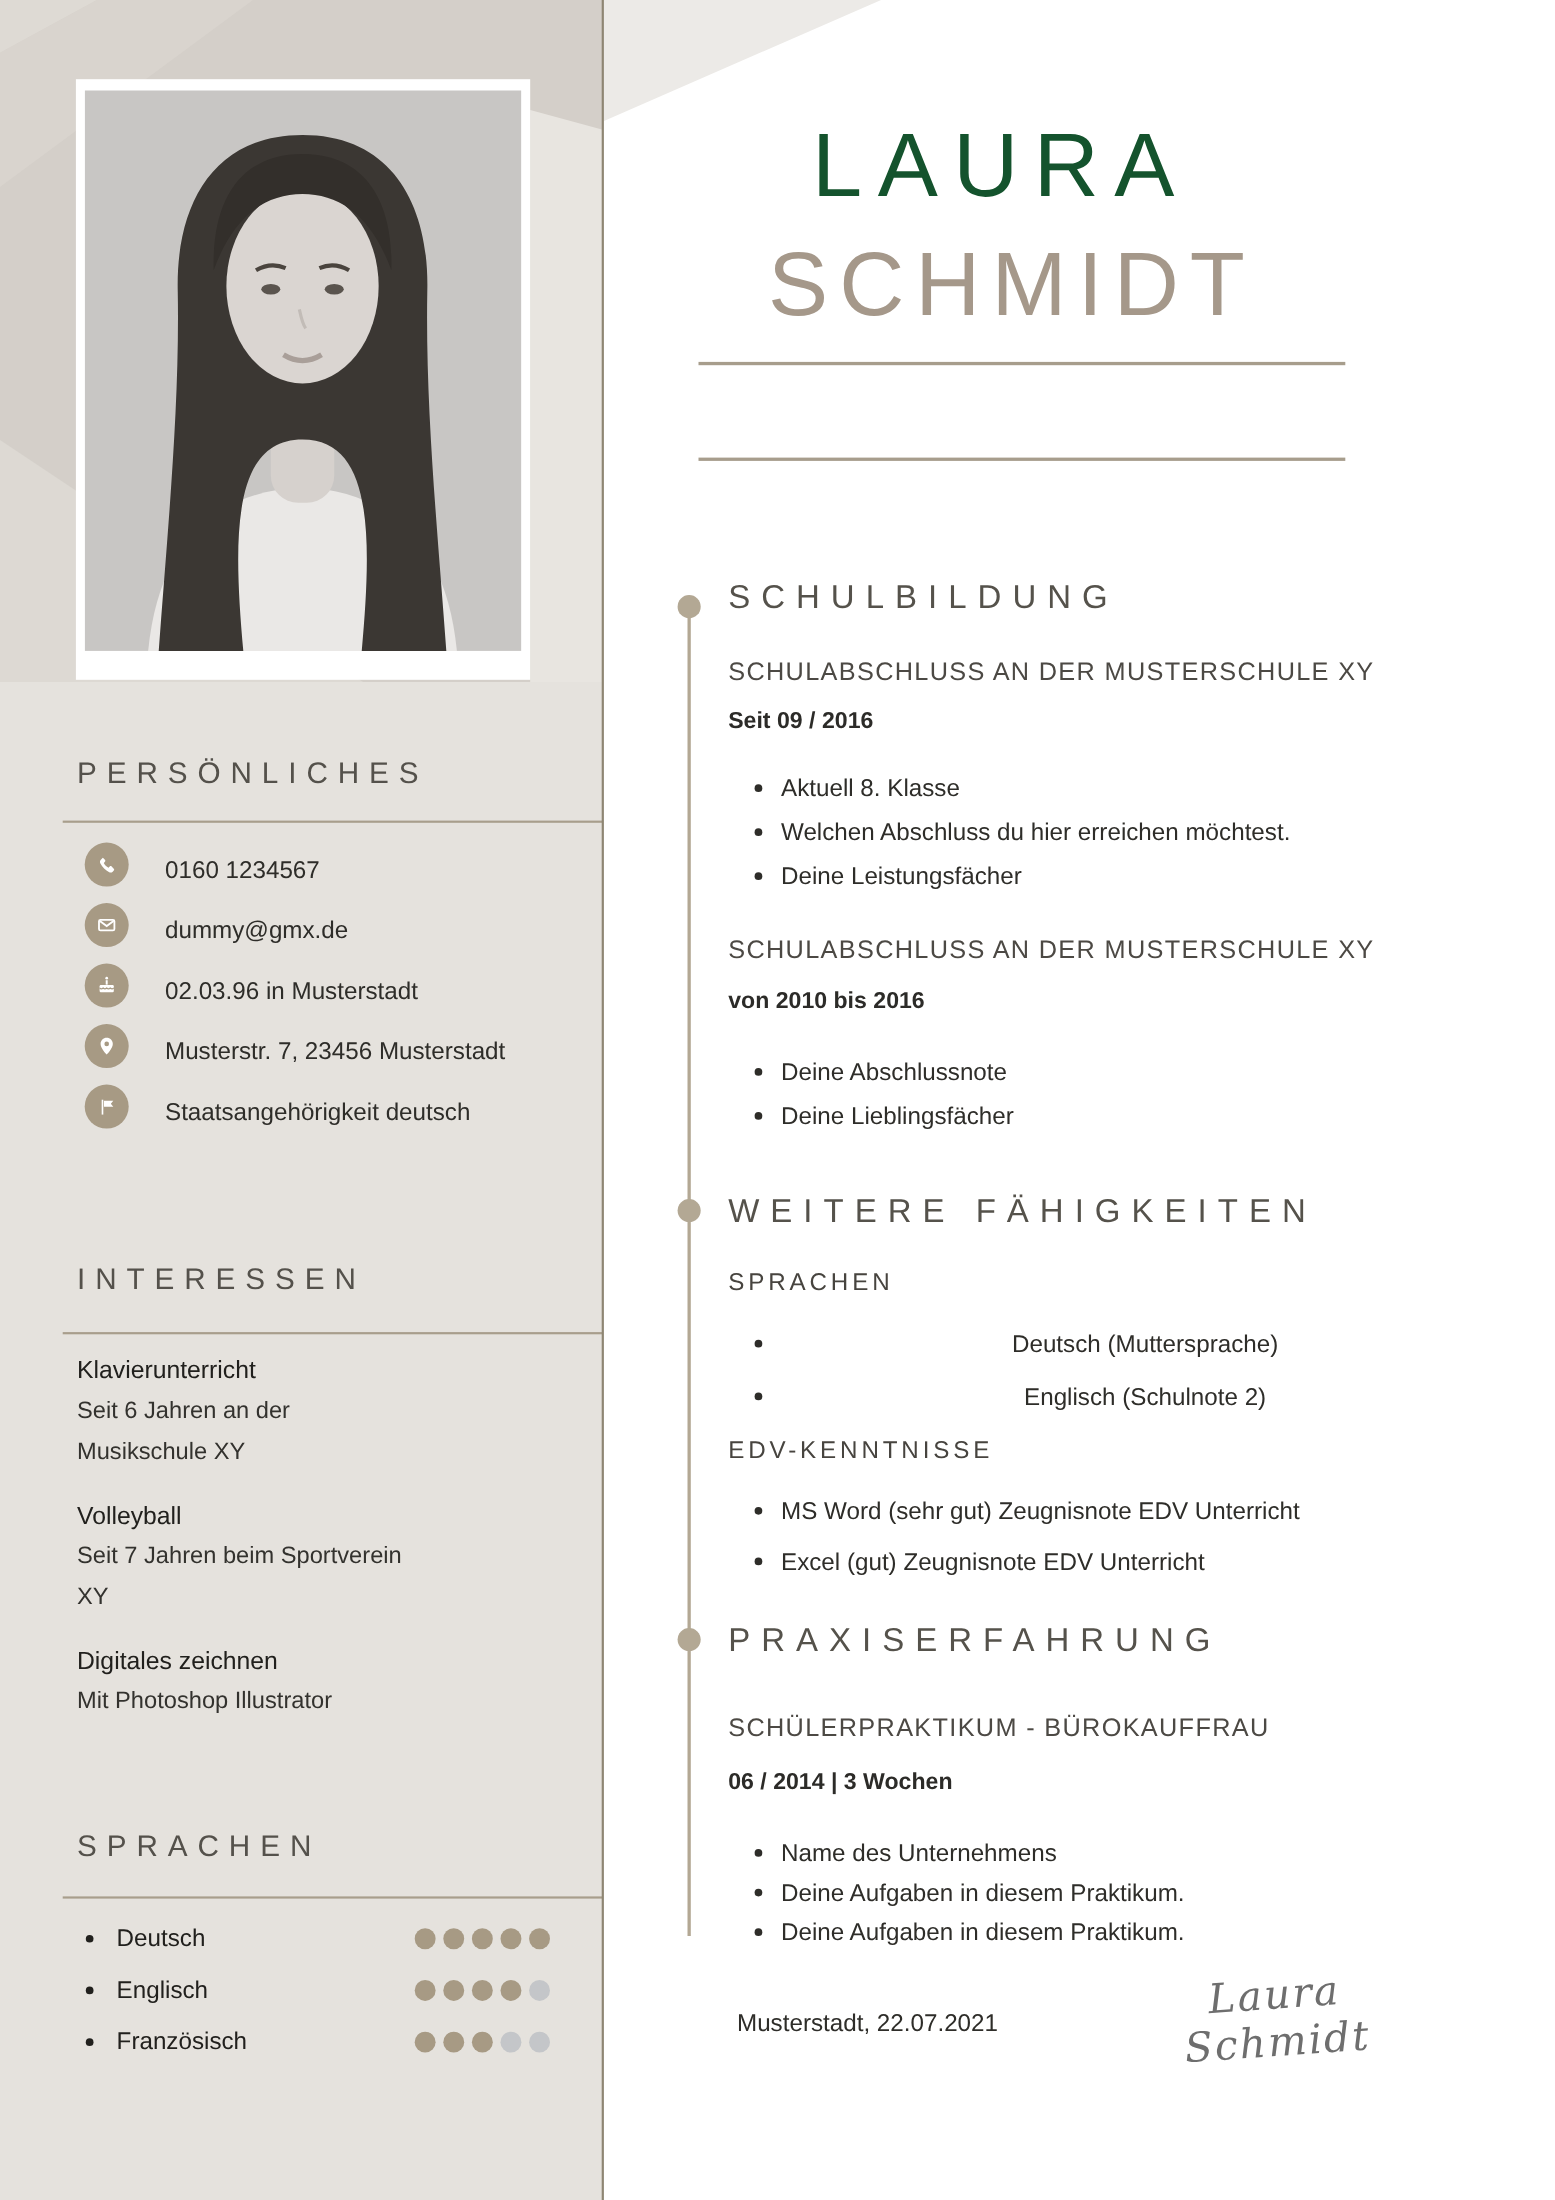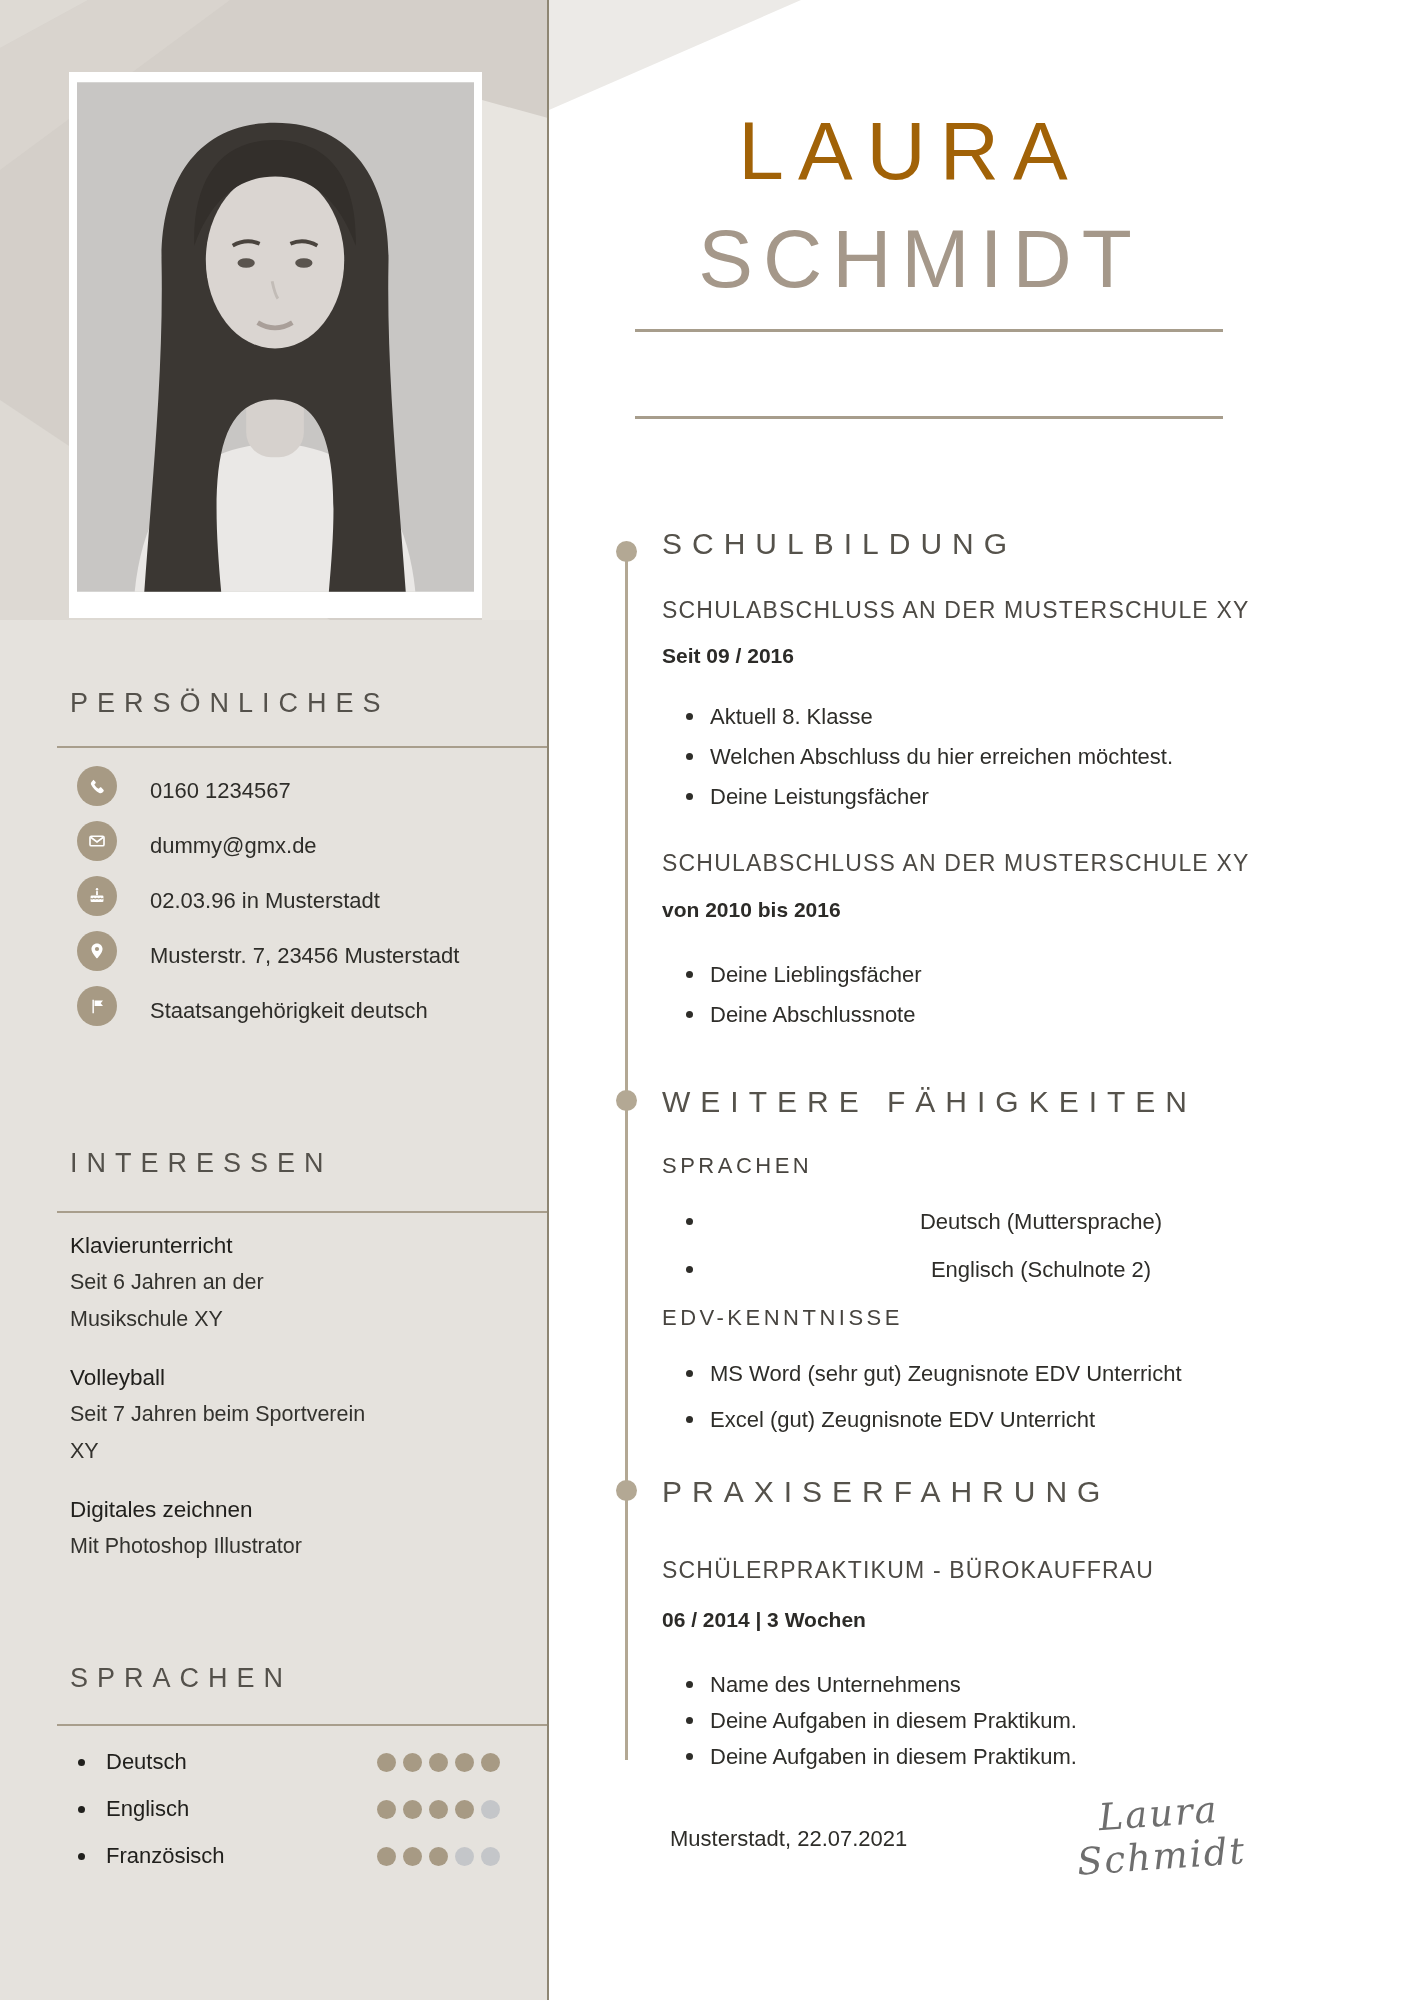--- a/index.html
+++ b/index.html
@@ -36,21 +36,21 @@
   .languages { position:absolute; left:60px; top:1748px; width:440px; }
   .lang-row { display:flex; align-items:center; height:28px; margin-bottom:19px; }
   .lang-bullet { width:7px; height:7px; border-radius:50%; background:#21201d; margin:0 0 0 18px; }
   .lang-name { font-size:22px; color:#21201d; margin-left:21px; }
   .lang-dots { margin-left:auto; display:flex; gap:7px; }
   .dot { width:19px; height:19px; border-radius:50%; background:#c4c6c9; }
   .dot.filled { background:#a79a84; }
 
   
   .name-first { position:absolute; left:620px; top:110px; width:580px; margin:0;
-    text-align:center; font-size:82px; font-weight:300; letter-spacing:14px; color:#a16207; line-height:1; }
+    text-align:center; font-size:82px; font-weight:300; letter-spacing:14px; color:#14532d; line-height:1; }
   .name-last { position:absolute; left:620px; top:218px; width:600px; margin:0;
     text-align:center; font-size:82px; font-weight:300; letter-spacing:10px; color:#a5988a; line-height:1; }
   .head-rule { position:absolute; left:635px; width:588px; height:3px; background:#a79d8c; }
   .head-rule.r1 { top:329px; }
   .head-rule.r2 { top:416px; }
 
   .timeline-line { position:absolute; left:625px; top:550px; width:3px; height:1210px; background:#b3a894; }
   .timeline-dot { position:absolute; left:616px; width:21px; height:21px; border-radius:50%; background:#b3a894; }
 
   .tl-section { position:absolute; left:662px; width:710px; }
@@ -252,22 +252,22 @@
     <div class="entry-sub e1">SCHULABSCHLUSS AN DER MUSTERSCHULE XY</div>
     <div class="entry-period p1">Seit 09 / 2016</div>
     <ul class="bullets ed1">
       <li>Aktuell 8. Klasse</li>
       <li>Welchen Abschluss du hier erreichen möchtest.</li>
       <li>Deine Leistungsfächer</li>
     </ul>
     <div class="entry-sub e2">SCHULABSCHLUSS AN DER MUSTERSCHULE XY</div>
     <div class="entry-period p2">von 2010 bis 2016</div>
     <ul class="bullets ed2">
+      <li>Deine Abschlussnote</li>
       <li>Deine Lieblingsfächer</li>
-      <li>Deine Abschlussnote</li>
     </ul>
   </section>
 
   <section class="tl-section" id="sec-skills">
     <h2 class="tl-title">WEITERE FÄHIGKEITEN</h2>
     <div class="group-sub g1">SPRACHEN</div>
     <ul class="bullets sk1">
       <li>Deutsch (Muttersprache)</li>
       <li>Englisch (Schulnote 2)</li>
     </ul>

